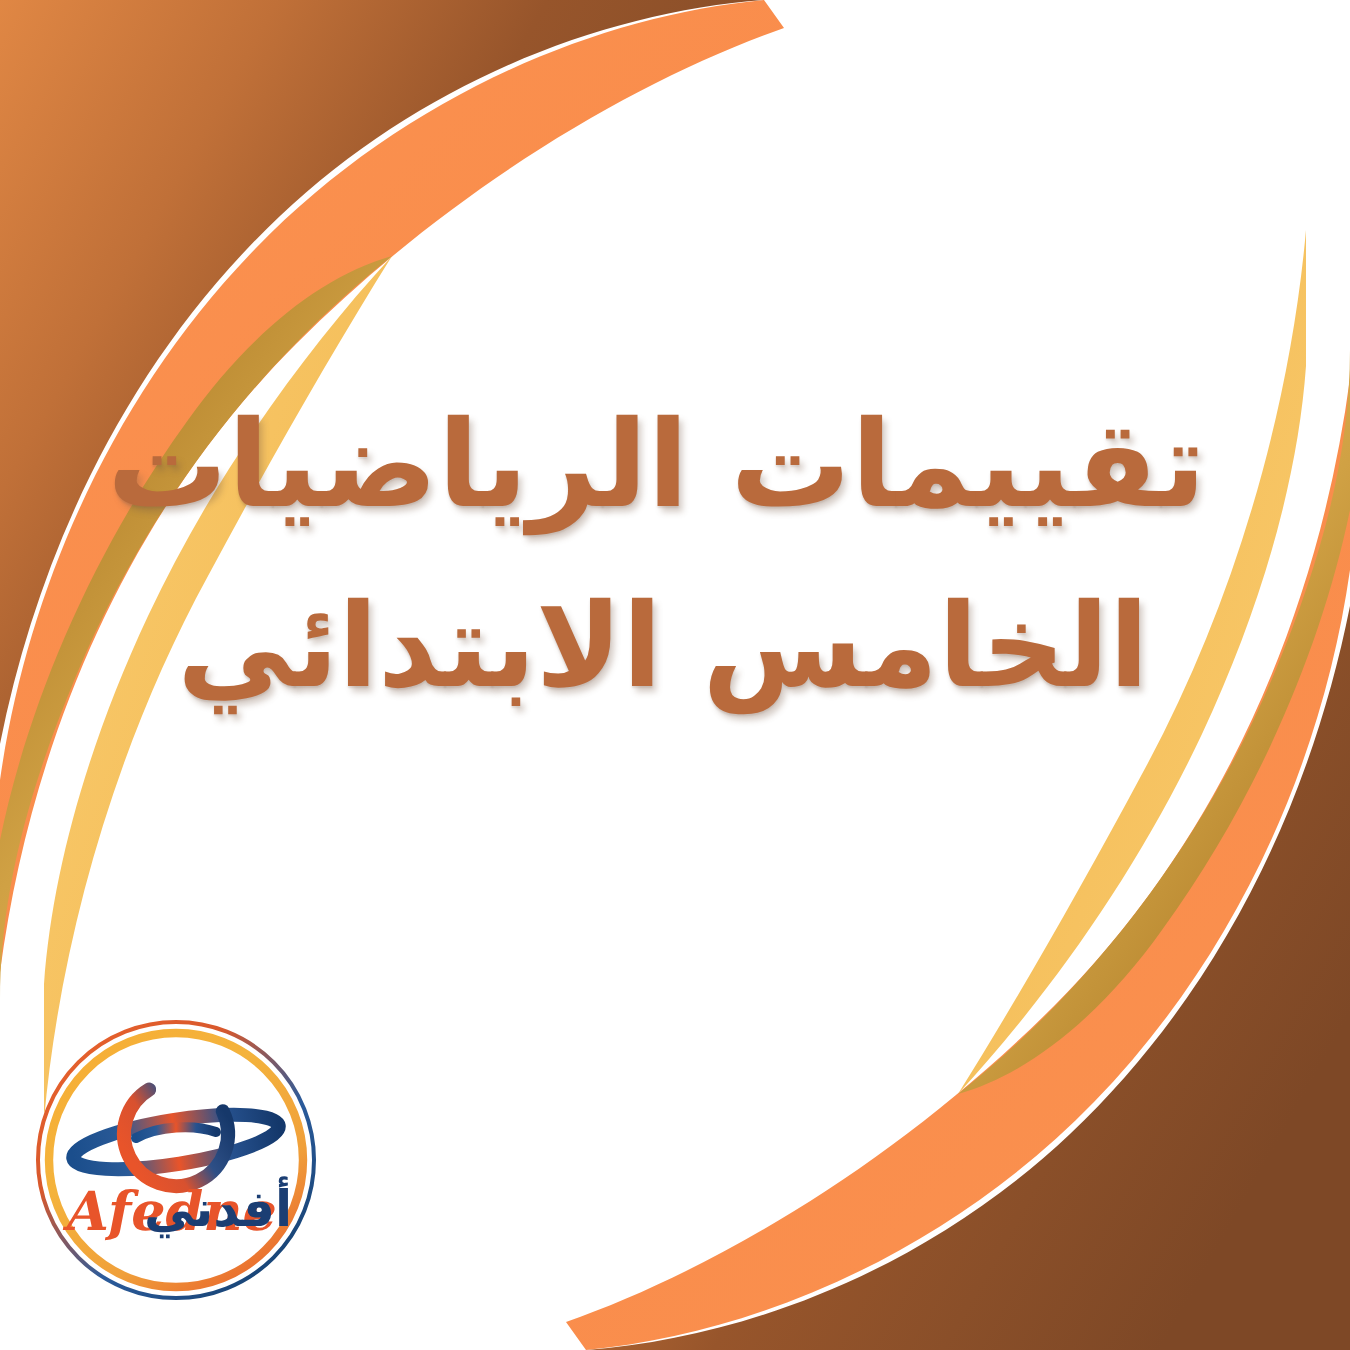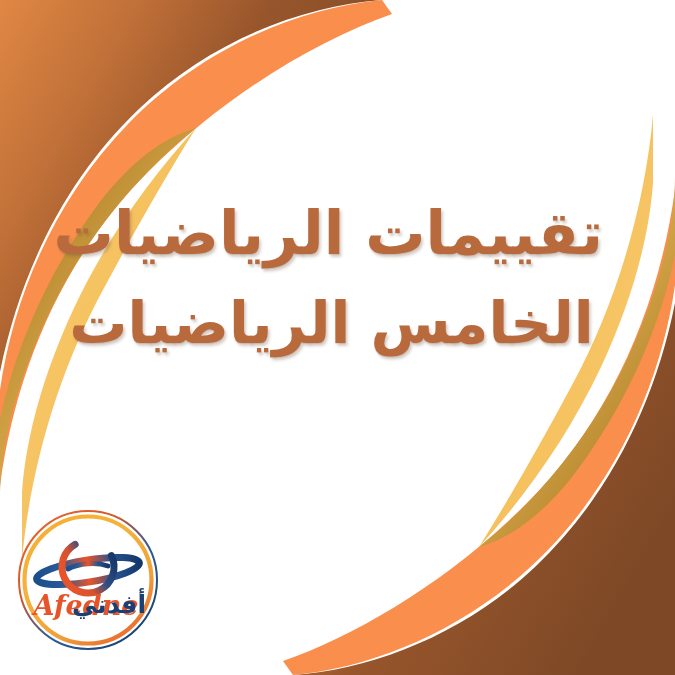--- a/index.html
+++ b/index.html
@@ -146,21 +146,21 @@
                C 14,352 46,276 94,210 C 124,168 160,138 196,128 Z" fill="url(#gradGoldDark)"></path>
 
       <path d="M 196,128 C 150,178 106,240 74,308 C 44,372 26,436 22,492
                L 22,560
                C 30,470 58,372 104,288 C 134,232 166,176 196,128 Z" fill="url(#gradGoldBright)"></path>
     </g>
   </svg>
 
   <div class="title-block">
     <span class="title-line line-1">تقييمات الرياضيات</span>
-    <span class="title-line line-2">الخامس الرياضيات</span>
+    <span class="title-line line-2">الخامس الابتدائي</span>
   </div>
 
   <div class="logo-badge">
     <svg viewBox="0 0 150 150" width="150" height="150" xmlns="http://www.w3.org/2000/svg">
       <defs>
 
         <linearGradient id="logoOuterRing" x1="0.1" y1="0.05" x2="0.9" y2="0.95">
           <stop offset="0%" stop-color="#E8622C"></stop>
           <stop offset="30%" stop-color="#D8582C"></stop>
           <stop offset="62%" stop-color="#2B5B9B"></stop>

